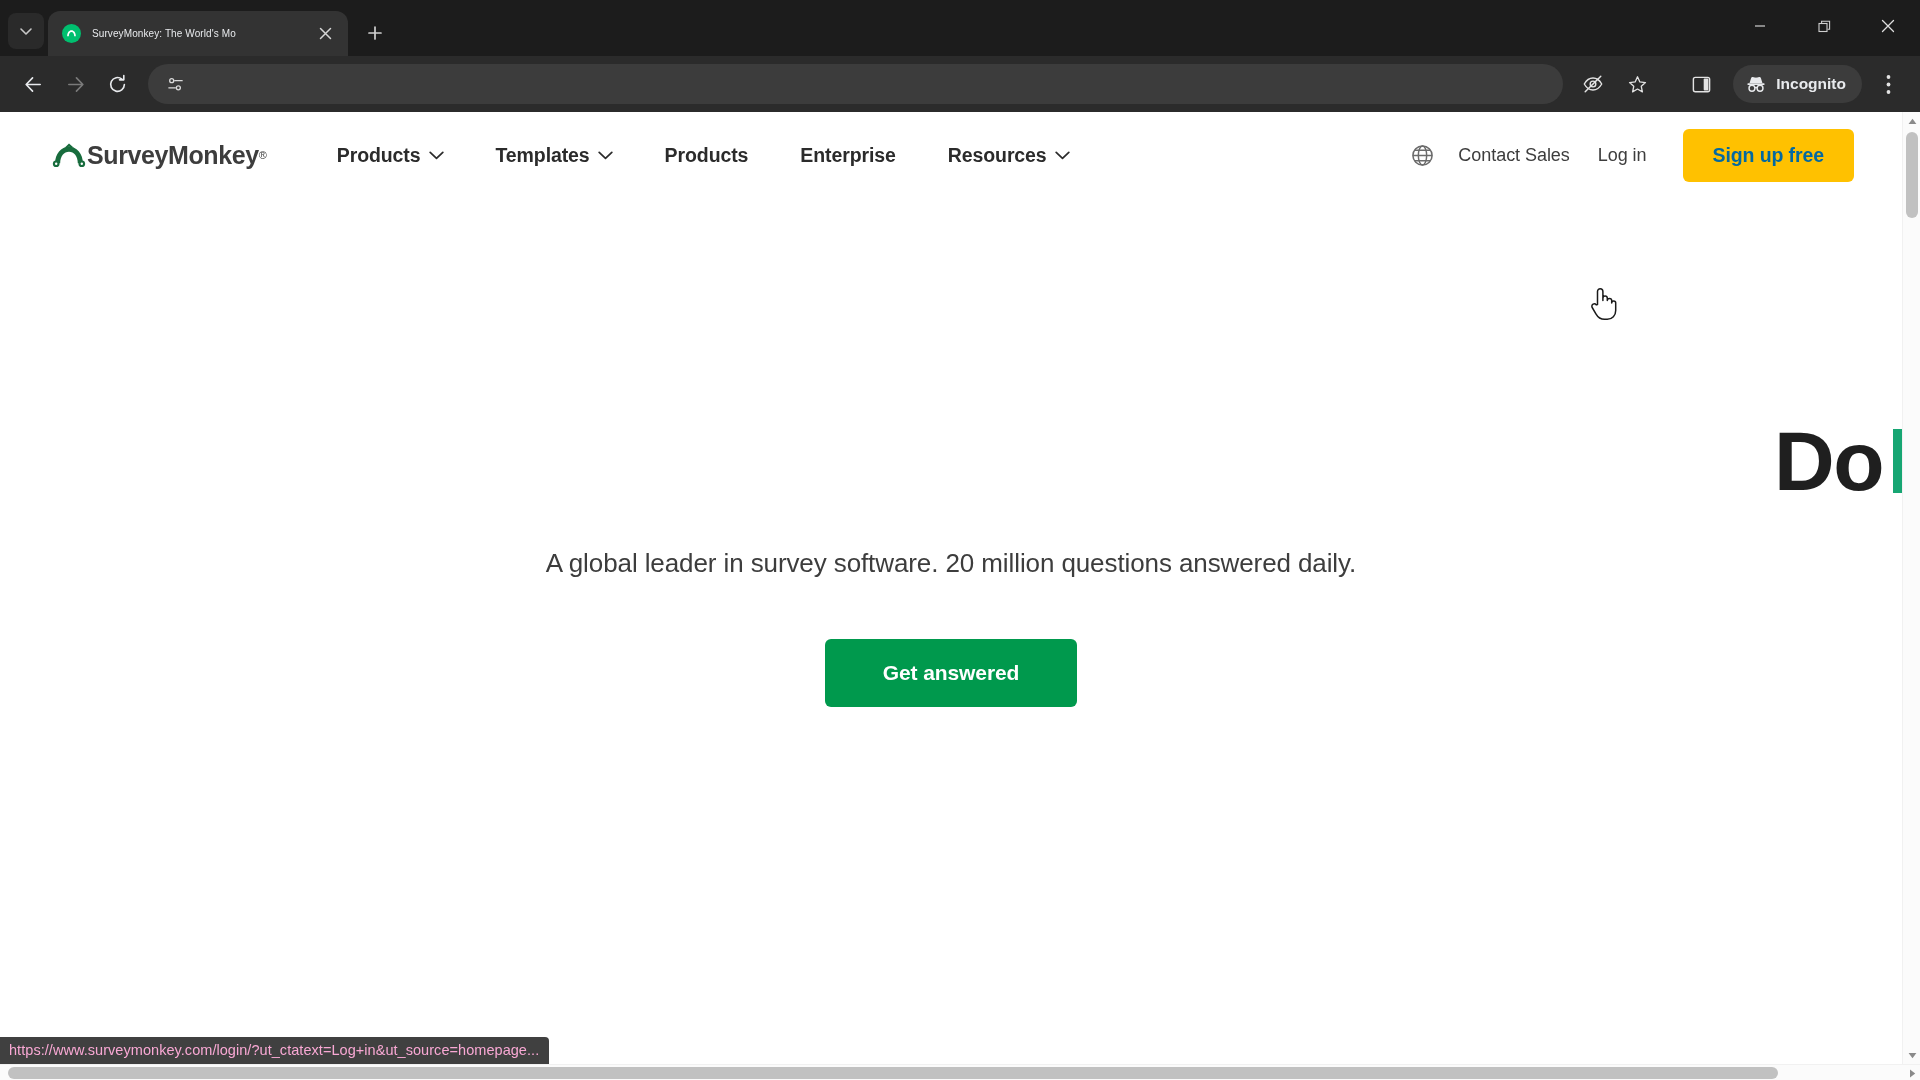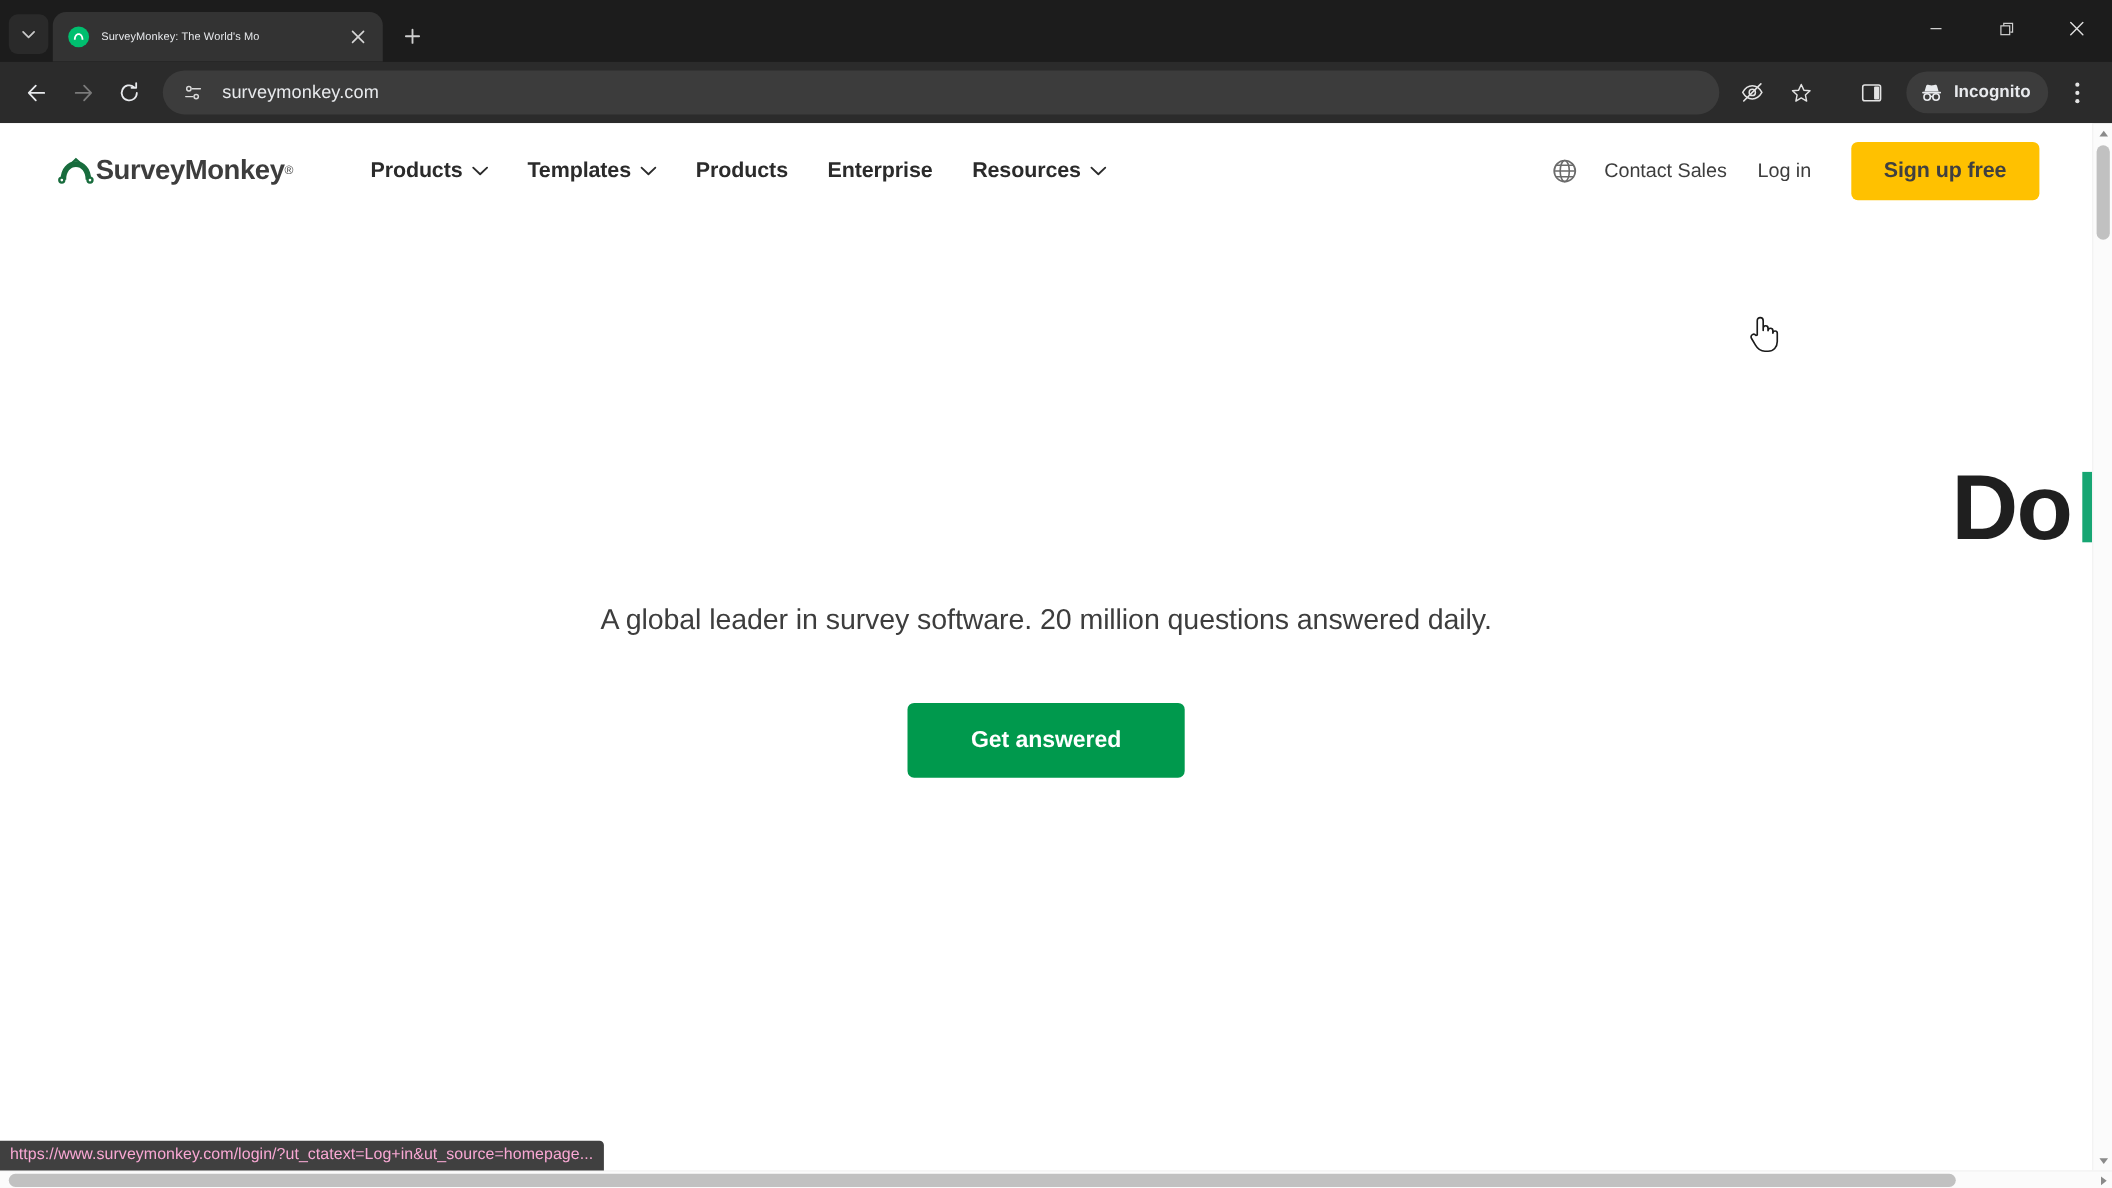--- a/index.html
+++ b/index.html
@@ -257,21 +257,21 @@
   .sm-logo-tm {
     font-size: 11px;
     color: #3d3d3d;
     vertical-align: super;
     font-weight: 400;
   }
 
   .site-nav {
     display: flex;
     align-items: center;
-    gap: 0;
+    gap: 16px;
   }
   .nav-item {
     display: flex;
     align-items: center;
     font-size: 19.5px;
     font-weight: 700;
     color: #2b2b2b;
     padding: 10px 18px;
     cursor: pointer;
     white-space: nowrap;
@@ -299,21 +299,21 @@
     font-size: 18px;
     color: #3d3d3d;
     padding: 8px 14px;
     cursor: pointer;
     white-space: nowrap;
     letter-spacing: -0.05px;
   }
 
   .signup-btn {
     background: #ffc100;
-    color: #404040;
+    color: #0369a1;
     font-size: 19.5px;
     font-weight: 700;
     border: none;
     border-radius: 6px;
     padding: 15px 30px;
     margin-left: 22px;
     cursor: pointer;
     font-family: inherit;
     white-space: nowrap;
     letter-spacing: -0.1px;
@@ -531,21 +531,20 @@
 
     <div class="omnibox">
       <div class="omnibox-icon">
         <svg width="19" height="19" viewBox="0 0 20 20">
           <circle cx="6" cy="6" r="2.1" fill="none" stroke="#dadada" stroke-width="1.4"></circle>
           <path d="M9.2 6 L17 6" stroke="#dadada" stroke-width="1.4" stroke-linecap="round"></path>
           <circle cx="13" cy="13.5" r="2.1" fill="none" stroke="#dadada" stroke-width="1.4"></circle>
           <path d="M3 13.5 L9.8 13.5" stroke="#dadada" stroke-width="1.4" stroke-linecap="round"></path>
         </svg>
       </div>
-      <div class="omnibox-url" title="Search Google or type a URL">surveymonkey.com</div>
     </div>
 
     <div class="tb-icon-btn">
       <svg width="22" height="22" viewBox="0 0 24 24">
         <path d="M2.5 12 C5 7.5 8.5 5.5 12 5.5 C15.5 5.5 19 7.5 21.5 12 C19 16.5 15.5 18.5 12 18.5 C8.5 18.5 5 16.5 2.5 12 Z" fill="none" stroke="#e3e3e3" stroke-width="1.5"></path>
         <circle cx="12" cy="12" r="3.1" fill="none" stroke="#e3e3e3" stroke-width="1.5"></circle>
         <path d="M3.5 20.5 L20.5 3.5" stroke="#e3e3e3" stroke-width="1.6" stroke-linecap="round"></path>
       </svg>
     </div>
 

